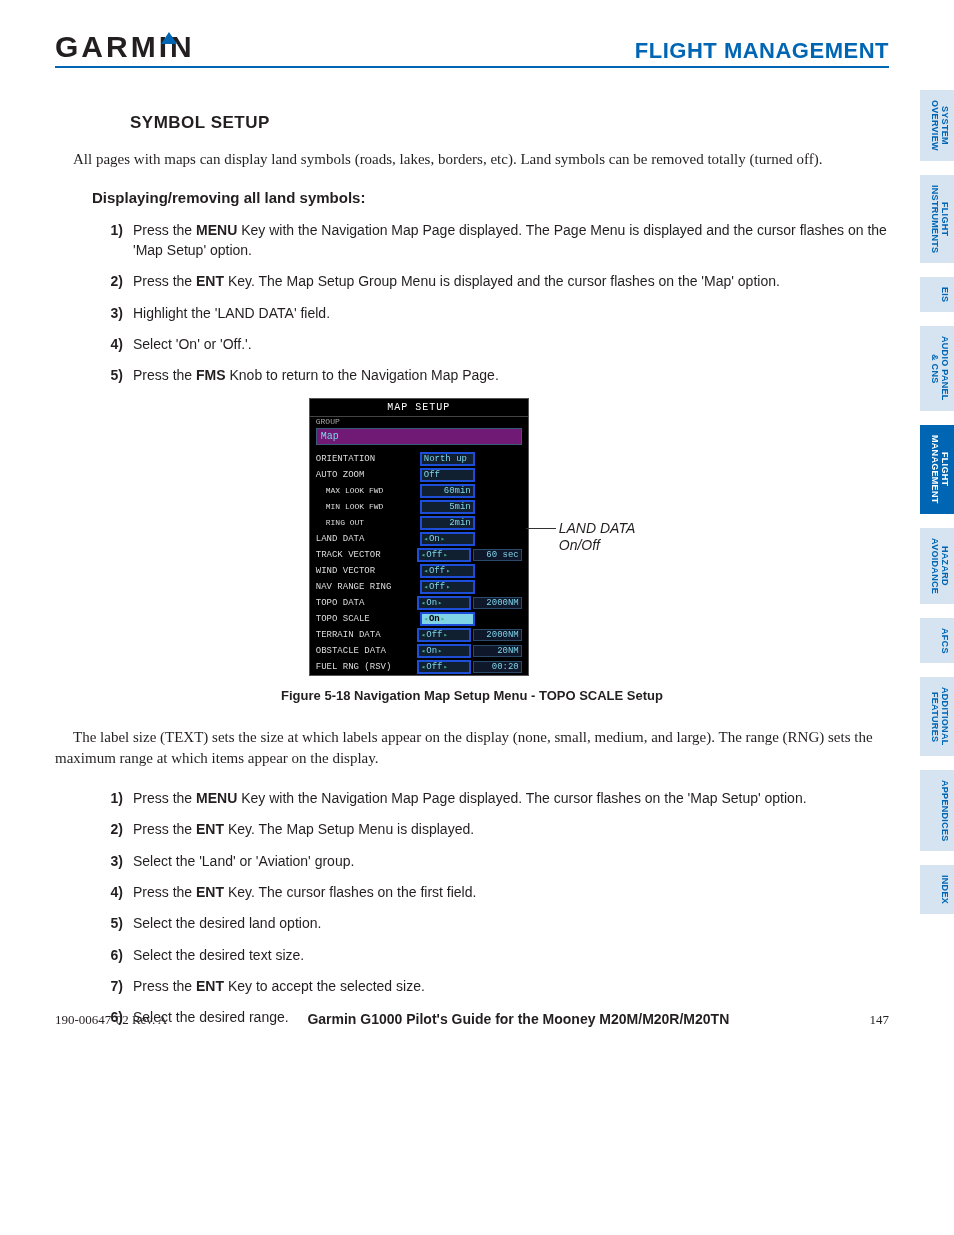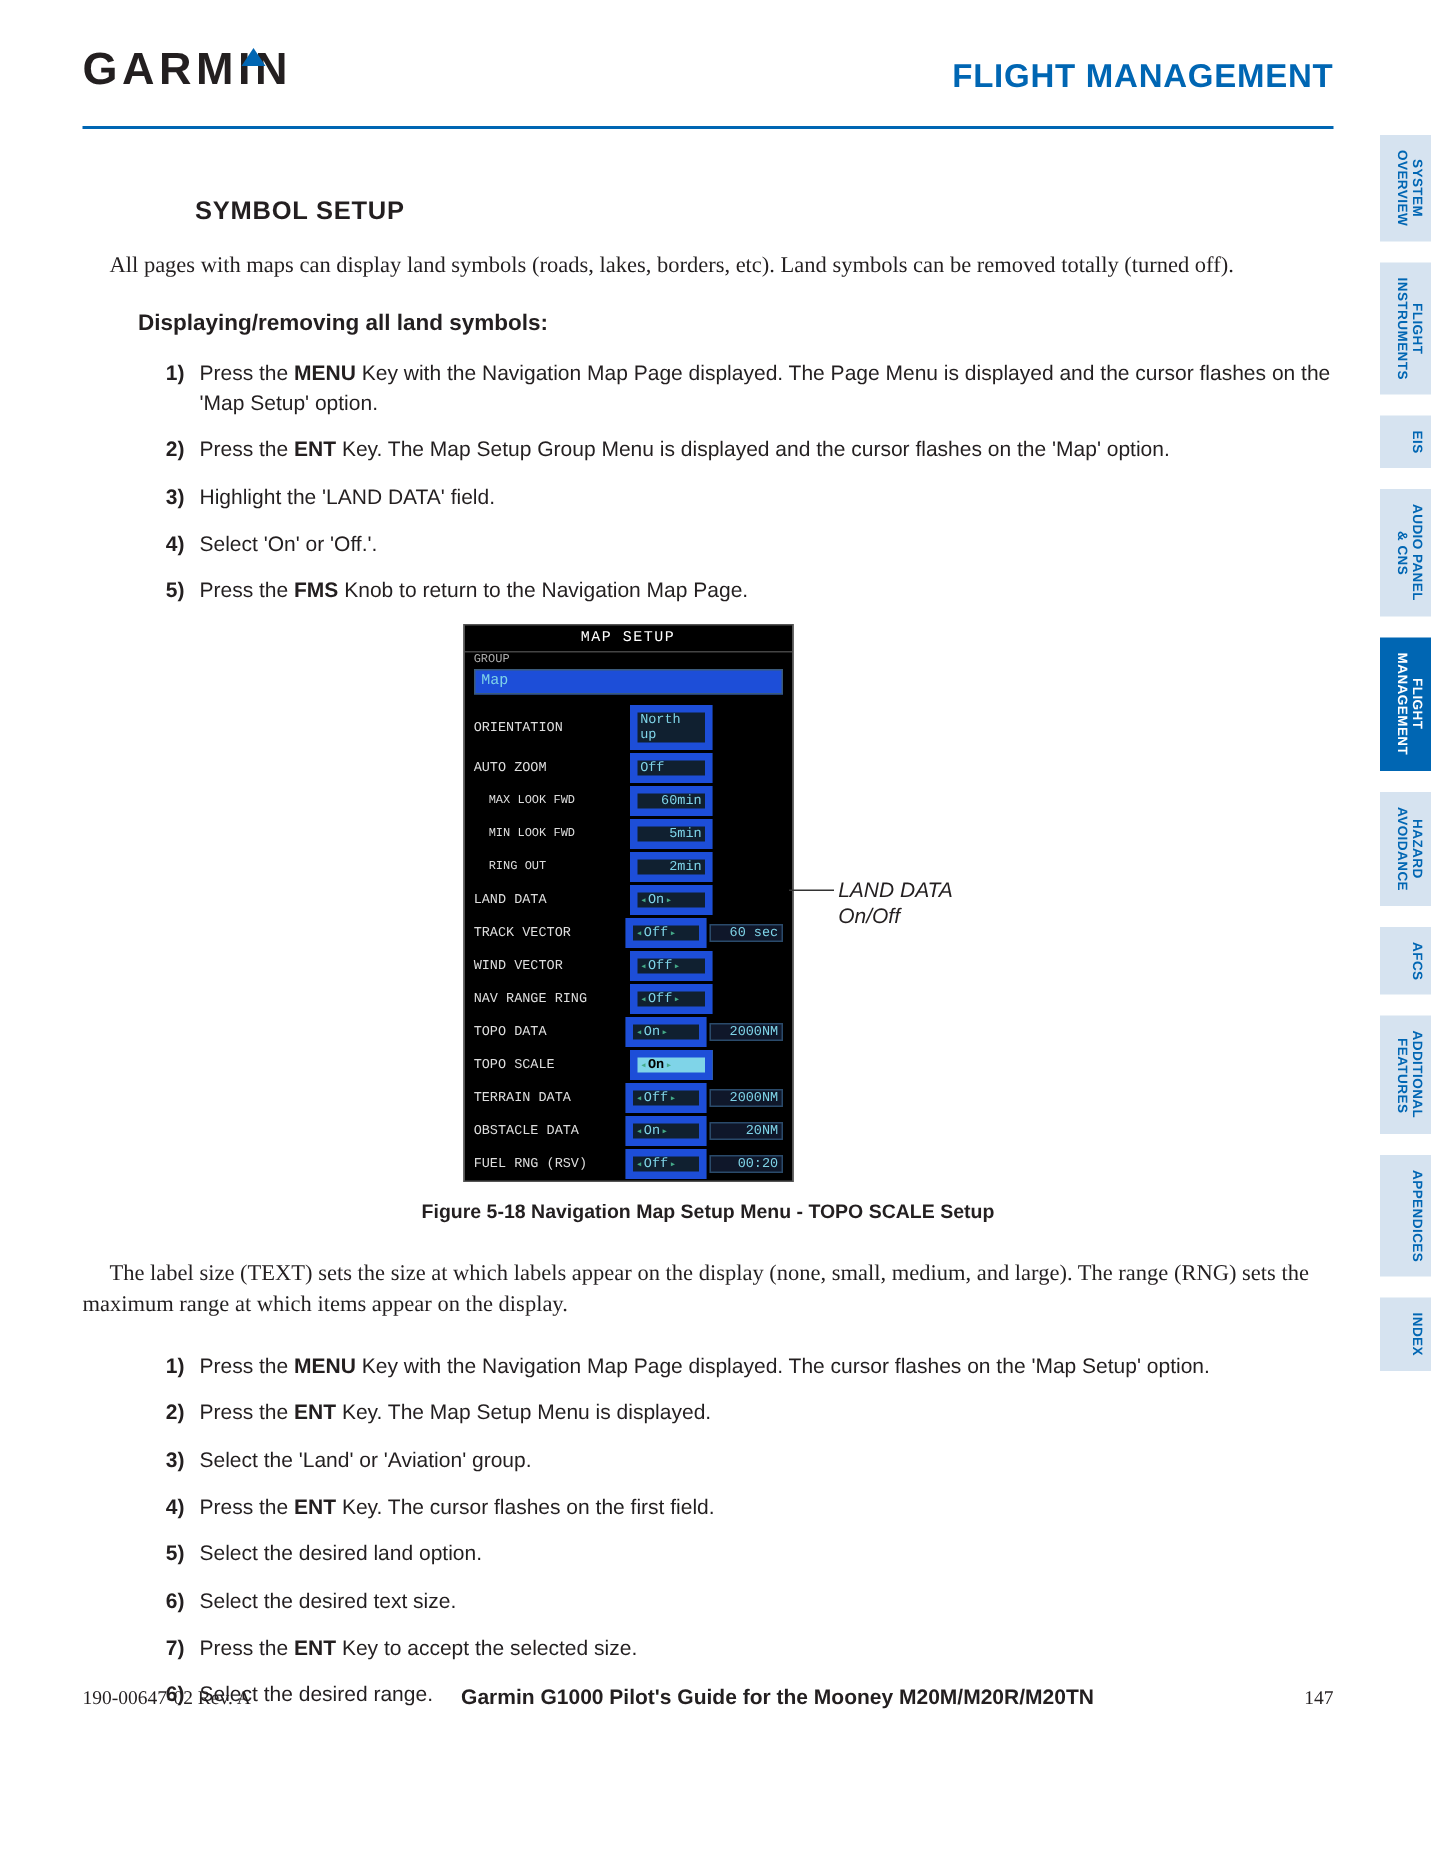--- a/index.html
+++ b/index.html
@@ -13,21 +13,21 @@
   }
   .page {
     padding: 30px 65px 30px 55px;
     position: relative;
   }
   .header {
     display: flex;
     justify-content: space-between;
     align-items: flex-end;
     border-bottom: 2px solid #0066b3;
-    padding-bottom: 20px;
+    padding-bottom: 2px;
     margin-bottom: 45px;
   }
   .logo {
     display: flex;
     align-items: flex-end;
     gap: 0;
   }
   .logo-text {
     font-family: Arial, sans-serif;
     font-size: 30px;
@@ -113,37 +113,37 @@
     letter-spacing: 1px;
   }
   .ms-group-lbl {
     font-size: 8px;
     color: #aaa;
     padding-left: 6px;
   }
   .ms-group-val {
     margin: 2px 6px 6px 6px;
     padding: 2px 4px;
-    background: #1d4ed8;
+    background: #701a75;
     border: 1px solid #3a5a7a;
     color: #7fd4e8;
   }
   .ms-row {
     display: flex;
     align-items: center;
     padding: 1px 6px;
     font-size: 9px;
   }
   .ms-label { width: 104px; color: #ddd; }
   .ms-label.sub { padding-left: 10px; font-size: 8px; }
   .ms-val1 {
     width: 55px;
     color: #7fd4e8;
     background: #102030;
-    border: 5px solid #1d4ed8;
+    border: 2px solid #1d4ed8;
     padding: 0 2px;
     margin-right: 2px;
     text-align: left;
     font-size: 9px;
   }
   .ms-val1.right { text-align: right; }
   .ms-val2 {
     width: 50px;
     color: #7fd4e8;
     background: #0f172a;

